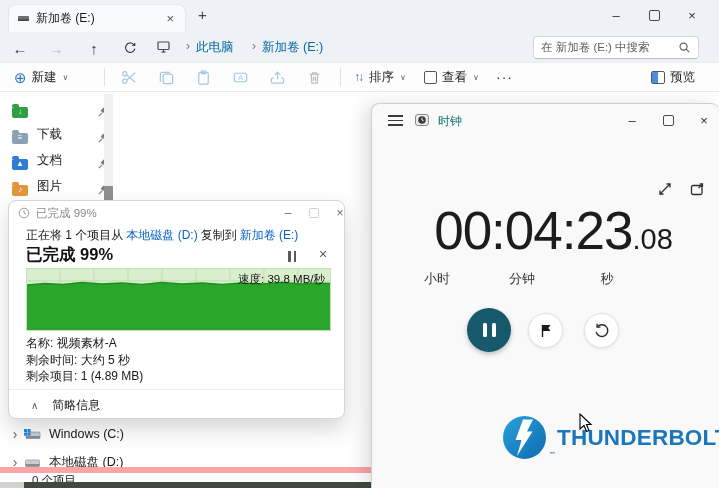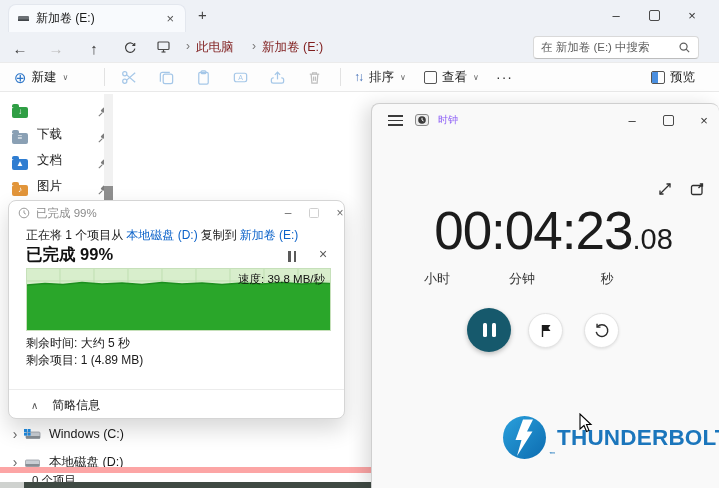--- a/index.html
+++ b/index.html
@@ -14,21 +14,21 @@
   .tab{position:absolute;left:8px;top:4px;width:178px;height:28px;background:#f8fafd;
     border:1px solid #e3e7ee;border-bottom:none;border-radius:8px 8px 0 0;display:flex;align-items:center;padding:0 8px;box-sizing:border-box;}
   .tab-title{font-size:12px;margin-left:6px;flex:1;white-space:nowrap;overflow:hidden;}
   .tab-close{font-size:13px;color:#555;padding:0 3px;cursor:default;}
   .newtab{position:absolute;left:198px;top:6px;font-size:15px;color:#444;}
   .wc{position:absolute;top:0;height:30px;width:36px;display:flex;align-items:center;justify-content:center;color:#333;font-size:13px;}
   .wc .maxbox{width:9px;height:9px;border:1px solid #4a4a4a;border-radius:2px;display:inline-block;}
   .addrbar{position:absolute;left:0;top:32px;width:719px;height:30px;background:#eef1f6;}
   .navbtn{position:absolute;top:4px;width:24px;height:24px;display:flex;align-items:center;justify-content:center;font-size:15px;color:#3a3a3a;}
   .navbtn.disabled{color:#b9b9b9;}
-  .crumb{position:absolute;top:7px;font-size:12.5px;color:#7f1d1d;white-space:nowrap;}
+  .crumb{position:absolute;top:7px;font-size:12.5px;color:#0369a1;white-space:nowrap;}
   .crumb-sep{color:#777;margin:0 8px;font-size:12px;}
   .searchbox{position:absolute;left:533px;top:4px;width:166px;height:23px;background:#fff;border:1px solid #d9d9d9;border-bottom-color:#bdbdbd;border-radius:4px;display:flex;align-items:center;padding:0 7px;box-sizing:border-box;}
   .searchbox span{font-size:11.5px;color:#5f5f5f;flex:1;white-space:nowrap;overflow:hidden;}
   .toolbar{position:absolute;left:0;top:62px;width:719px;height:30px;background:#fdfdfd;border-top:1px solid #ebebeb;border-bottom:1px solid #e9e9e9;box-sizing:border-box;}
   .tbtn{position:absolute;top:0;height:28px;display:flex;align-items:center;gap:5px;font-size:12.5px;color:#1f1f1f;}
   .chev{font-size:8px;color:#666;margin-left:1px;}
   .tsep{position:absolute;top:5px;width:1px;height:18px;background:#e2e2e2;}
   .ticon{position:absolute;top:5px;width:18px;height:18px;display:flex;align-items:center;justify-content:center;}
   .plus-circle{color:#2f77c9;font-size:15px;line-height:1;}
   .sort-arrows{color:#3f6cb5;font-size:12px;letter-spacing:-2px;margin-right:2px;}
@@ -72,21 +72,21 @@
   .dlg-divider{position:absolute;left:0;top:188px;width:100%;height:1px;background:#ececec;}
   .dlg-foot{position:absolute;left:22px;top:192px;height:24px;display:flex;align-items:center;gap:14px;}
   .dlg-collapse{font-size:10px;color:#555;}
   .dlg-toggle{font-size:12px;color:#222;}
 
   
   .clock{position:absolute;left:371px;top:103px;width:348px;height:385px;background:#f9f9f9;border:1px solid #cfcfcf;border-right:none;border-bottom:none;border-radius:8px 8px 0 0;box-shadow:-6px 2px 18px rgba(0,0,0,.14);box-sizing:border-box;}
   .ck-head{position:absolute;left:0;top:0;width:100%;height:34px;}
   .hamburger{position:absolute;left:16px;top:11px;width:15px;height:11px;display:flex;flex-direction:column;justify-content:space-between;}
   .hamburger i{height:1.6px;background:#3a3a3a;display:block;}
-  .ck-title{position:absolute;left:66px;top:9px;font-size:10px;color:#8b5cf6;}
+  .ck-title{position:absolute;left:66px;top:9px;font-size:12px;color:#0f766e;}
   .ck-wc{position:absolute;top:2px;width:32px;height:28px;display:flex;align-items:center;justify-content:center;font-size:13px;color:#333;}
   .ck-wc .maxbox{width:9px;height:9px;border:1px solid #4a4a4a;border-radius:2px;}
   .ck-tool{position:absolute;top:74px;width:22px;height:22px;display:flex;align-items:center;justify-content:center;}
   .timer{position:absolute;left:8px;top:96px;width:100%;text-align:center;white-space:nowrap;}
   .time-main{font-size:53px;font-weight:300;color:#1c1c1c;letter-spacing:-1px;}
   .time-frac{font-size:29px;font-weight:300;color:#1c1c1c;}
   .unit{position:absolute;top:166px;width:60px;text-align:center;font-size:13px;color:#333;}
   .btn-circle{position:absolute;border-radius:50%;display:flex;align-items:center;justify-content:center;box-sizing:border-box;}
   .btn-pause{left:95px;top:204px;width:44px;height:44px;background:#16596c;box-shadow:0 2px 5px rgba(0,0,0,.25);}
   .btn-pause i{width:4px;height:14px;background:#fff;border-radius:1.5px;display:block;margin:0 2.5px;}
@@ -328,20 +328,21 @@
             <line x1="237" y1="0" x2="237" y2="61"></line>
             <line x1="271" y1="0" x2="271" y2="61"></line>
           <line x1="0" y1="12" x2="303" y2="12"></line>
         </g>
         <path d="M0 16 L18 14.5 L36 15.5 L55 13.5 L75 15 L95 14 L115 15.5 L135 13.5 L155 15 L175 14 L195 15.5 L215 14 L235 15 L255 13.5 L275 15 L290 14 L303 14.5 L303 61 L0 61 Z" fill="#2aa62a"></path>
         <path d="M0 16 L18 14.5 L36 15.5 L55 13.5 L75 15 L95 14 L115 15.5 L135 13.5 L155 15 L175 14 L195 15.5 L215 14 L235 15 L255 13.5 L275 15 L290 14 L303 14.5" fill="none" stroke="#1d8f1f" stroke-width="1.5"></path>
       </svg>
       <span class="speed-label">速度: 39.8 MB/秒</span>
     </div>
     <div class="dlg-lines">
+      <div>名称: 视频素材-A</div>
       <div>剩余时间: 大约 5 秒</div>
       <div>剩余项目: 1 (4.89 MB)</div>
     </div>
     <div class="dlg-divider"></div>
     <div class="dlg-foot">
       <span class="dlg-collapse">∧</span>
       <span class="dlg-toggle">简略信息</span>
     </div>
   </div>
 

